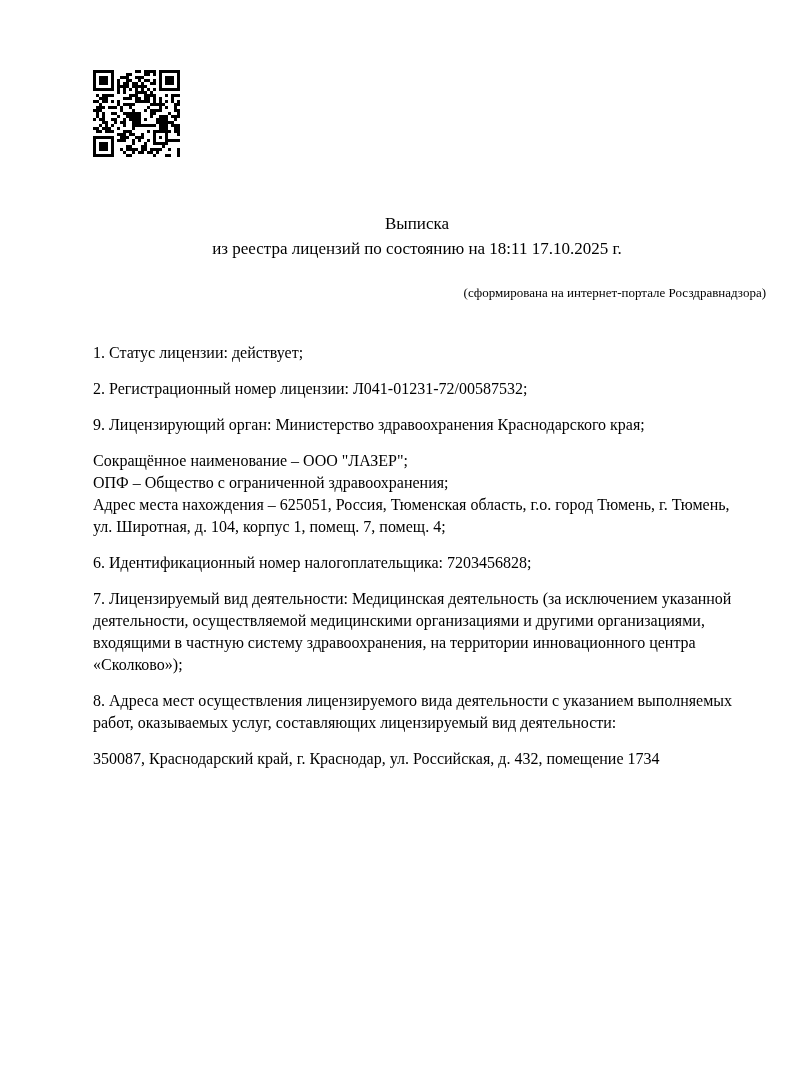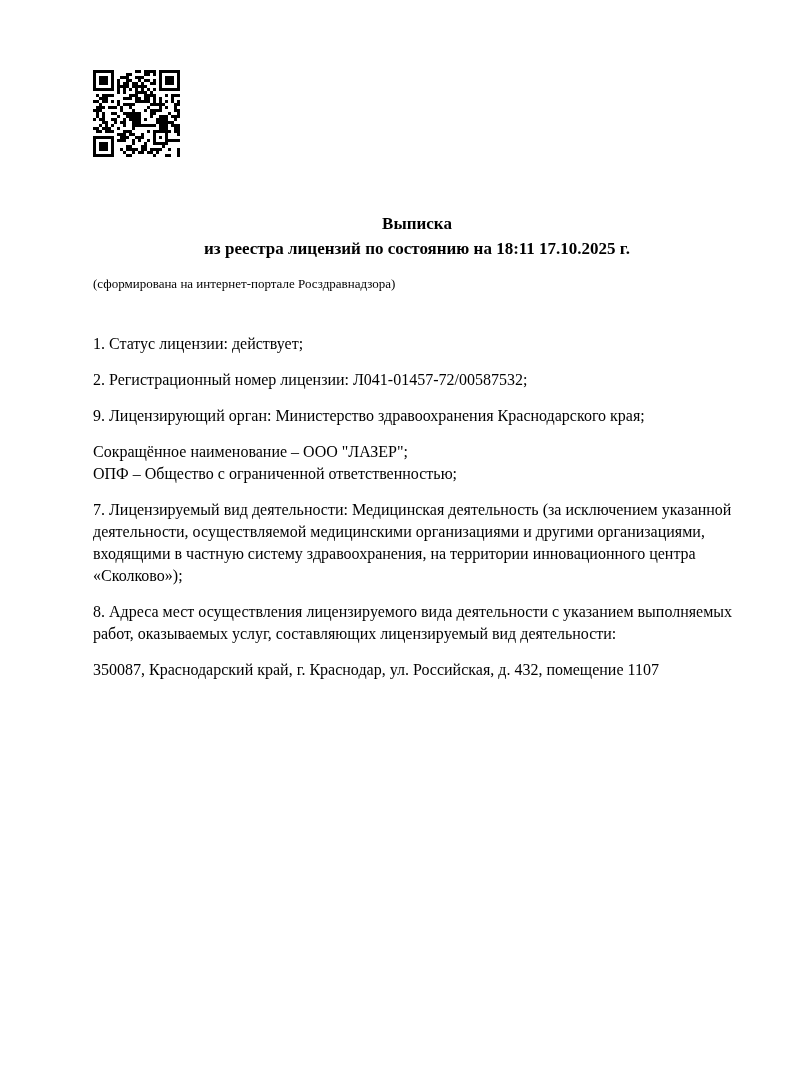--- a/index.html
+++ b/index.html
@@ -20,27 +20,28 @@
     width: 87px;
     height: 87px;
   }
   .content {
     padding-left: 93px;
     padding-right: 59px;
   }
   .title {
     padding-top: 211px;
     text-align: center;
-    font-weight: bold;
+    font-weight: normal;
     font-size: 17px;
     line-height: 25px;
   }
   .subtitle {
-    margin-top: 15px;
+    margin-top: 24px;
     margin-right: -25px;
+    text-align: right;
     font-size: 13px;
     line-height: 15px;
   }
   .body-text {
     margin-top: 42px;
     font-size: 16px;
     line-height: 22px;
     text-align: left;
   }
   .body-text p, .org-block {
@@ -473,27 +474,29 @@
 
     <div class="title">
       <div>Выписка</div>
       <div>из реестра лицензий по состоянию на 18:11 17.10.2025 г.</div>
     </div>
 
     <div class="subtitle">(сформирована на интернет-портале Росздравнадзора)</div>
 
     <div class="body-text">
       <p>1. Статус лицензии: действует;</p>
-      <p>2. Регистрационный номер лицензии: Л041-01457-72/00587532;</p>
+      <p>2. Регистрационный номер лицензии: Л041-01231-72/00587532;</p>
       <p>9. Лицензирующий орган: Министерство здравоохранения Краснодарского края;</p>
 
       <div class="org-block">
         <div>Сокращённое наименование – ООО "ЛАЗЕР";</div>
-        <div>ОПФ – Общество с ограниченной ответственностью;</div>
+        <div>ОПФ – Общество с ограниченной здравоохранения;</div>
+        <div>Адрес места нахождения – 625051, Россия, Тюменская область, г.о. город Тюмень, г. Тюмень, ул. Широтная, д. 104, корпус 1, помещ. 7, помещ. 4;</div>
       </div>
 
+      <p>6. Идентификационный номер налогоплательщика: 7203456828;</p>
       <p>7. Лицензируемый вид деятельности: Медицинская деятельность (за исключением указанной деятельности, осуществляемой медицинскими организациями и другими организациями, входящими в частную систему здравоохранения, на территории инновационного центра «Сколково»);</p>
       <p>8. Адреса мест осуществления лицензируемого вида деятельности с указанием выполняемых работ, оказываемых услуг, составляющих лицензируемый вид деятельности:</p>
-      <p>350087, Краснодарский край, г. Краснодар, ул. Российская, д. 432, помещение 1107</p>
+      <p>350087, Краснодарский край, г. Краснодар, ул. Российская, д. 432, помещение 1734</p>
     </div>
 
   </div>
 </div>
 
 </body></html>

